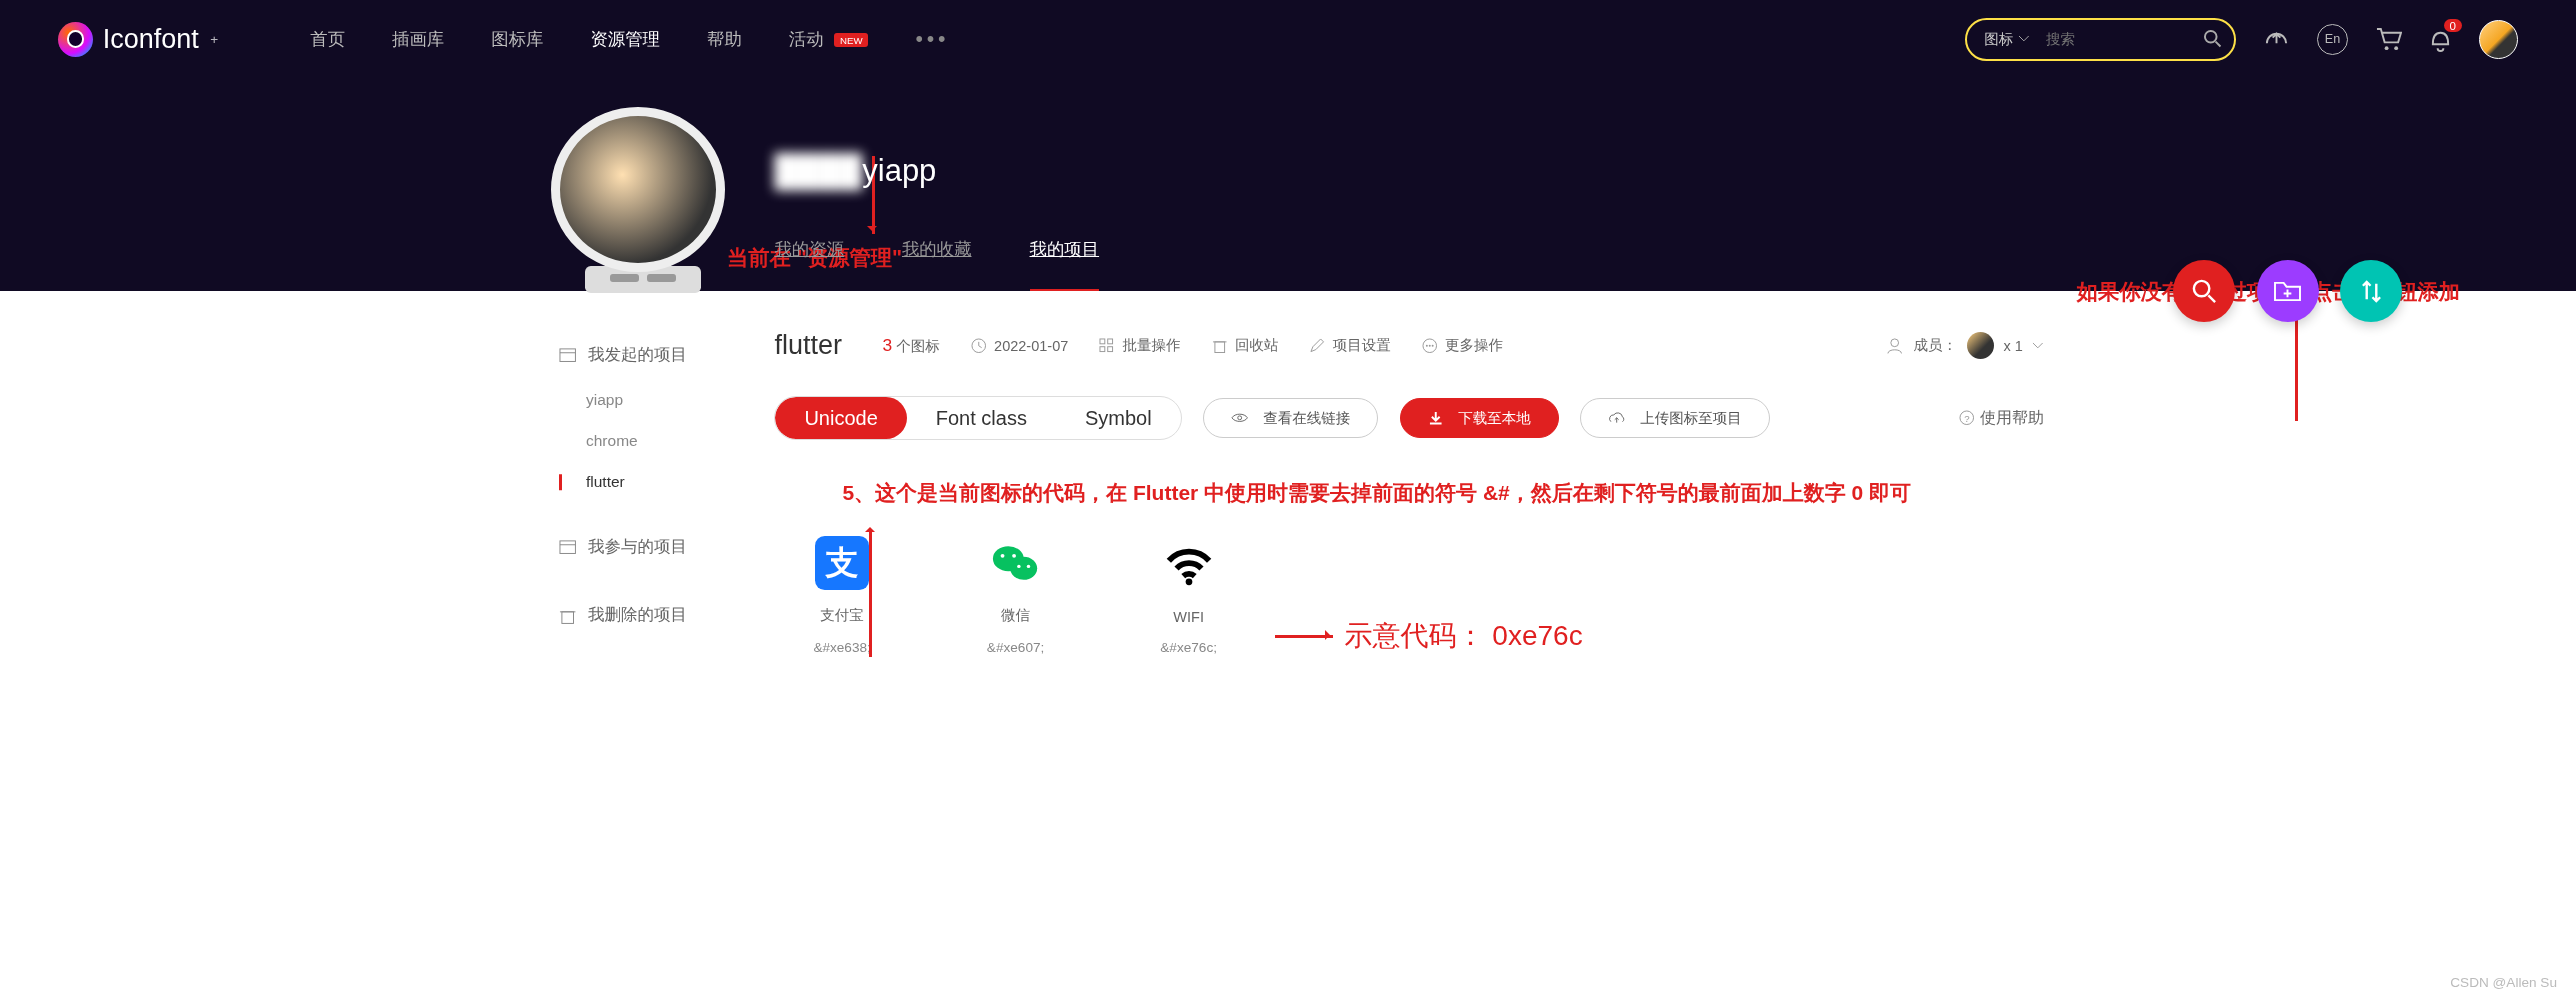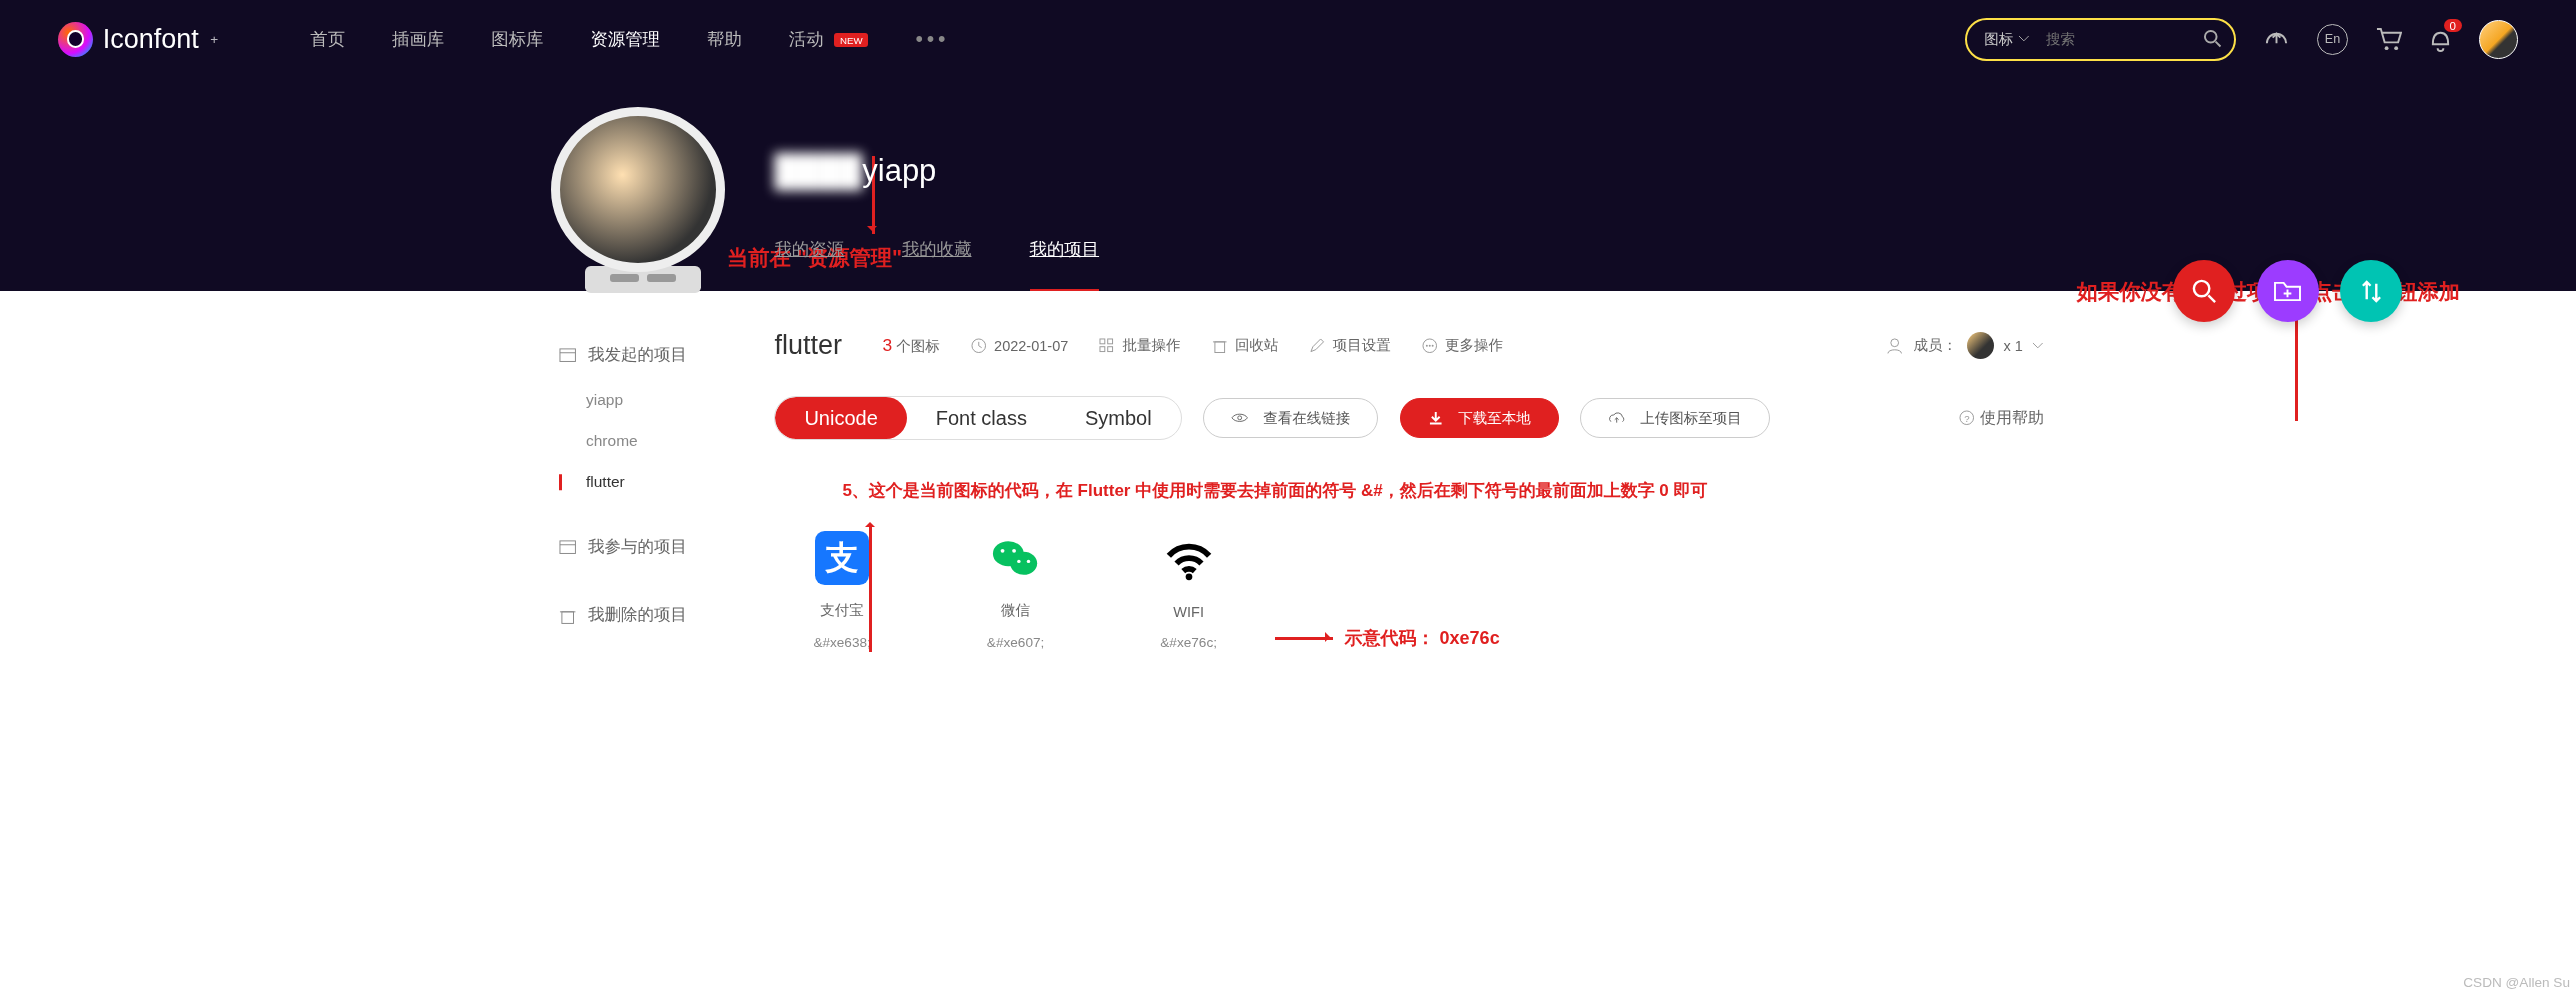--- a/index.html
+++ b/index.html
@@ -76,35 +76,35 @@
 .anno { color: #e02020; font-weight: bold; font-size: 21.3px; position: absolute; pointer-events: none; }
 .anno1 { left: 727px; top: 165px; }
 .anno2 { right: 116px; top: 199px; }
 .arrow-down { width: 2.9px; background: #e02020; position: absolute; }
 .arrow-down::after { content: ''; position: absolute; bottom: -1.9px; left: -4.8px; border: 5.8px solid transparent; border-top-color: #e02020; }
 .arrow-v1 { left: 872px; top: 78px; height: 78px; }
 .arrow-up { width: 2.9px; background: #e02020; position: absolute; }
 .arrow-up::after { content: ''; position: absolute; top: -9.7px; left: -4.8px; border: 5.8px solid transparent; border-bottom-color: #e02020; }
 .arrow-v2 { right: 278px; top: 236px; height: 107px; }
 
-.anno3 { color: #e02020; font-weight: bold; font-size: 17px; margin: 39px 0 29px 68px; }
+.anno3 { color: #e02020; font-weight: bold; font-size: 21px; margin: 39px 0 29px 68px; }
 .icons-row { display: flex; gap: 116px; margin-left: 39px; }
 .icon-item { display: flex; flex-direction: column; align-items: center; gap: 15.5px; }
 .icon-box { width: 54px; height: 54px; display: flex; align-items: center; justify-content: center; border-radius: 9.7px; }
 .alipay { background: #1677ff; color: #fff; font-size: 33px; font-weight: bold; }
 .wechat { color: #07c160; }
 .icon-label { color: #666; font-size: 14.5px; }
 .icon-code { color: #888; font-size: 13.6px; }
-.anno4 { color: #e02020; font-weight: bold; font-size: 18px; display: inline-flex; align-items: center; gap: 11.6px; margin-left: 58px; }
+.anno4 { color: #e02020; font-weight: normal; font-size: 28px; display: inline-flex; align-items: center; gap: 11.6px; margin-left: 58px; }
 .arrow-right { display: inline-block; width: 58px; height: 2.9px; background: #e02020; position: relative; }
 .arrow-right::after { content: ''; position: absolute; right: -1.9px; top: -4.8px; border: 5.8px solid transparent; border-left-color: #e02020; }
 .arrow-up2 { width: 2.9px; height: 116px; background: #e02020; position: relative; margin-left: 29px; }
 .arrow-up2::after { content: ''; position: absolute; top: -9.7px; left: -4.8px; border: 5.8px solid transparent; border-bottom-color: #e02020; }
 
-.watermark { position: fixed; right: 6px; bottom: 7.8px; color: #bbb; font-size: 13.6px; }
+.watermark { position: fixed; right: 19px; bottom: 7.8px; color: #bbb; font-size: 13.6px; }
 svg { display: block; }
 </style>
 </head>
 <body>
 
 <div class="header">
   <div class="logo">
     <span class="logo-icon"></span>
     <span>Iconfont</span>
       <sup>+</sup>

